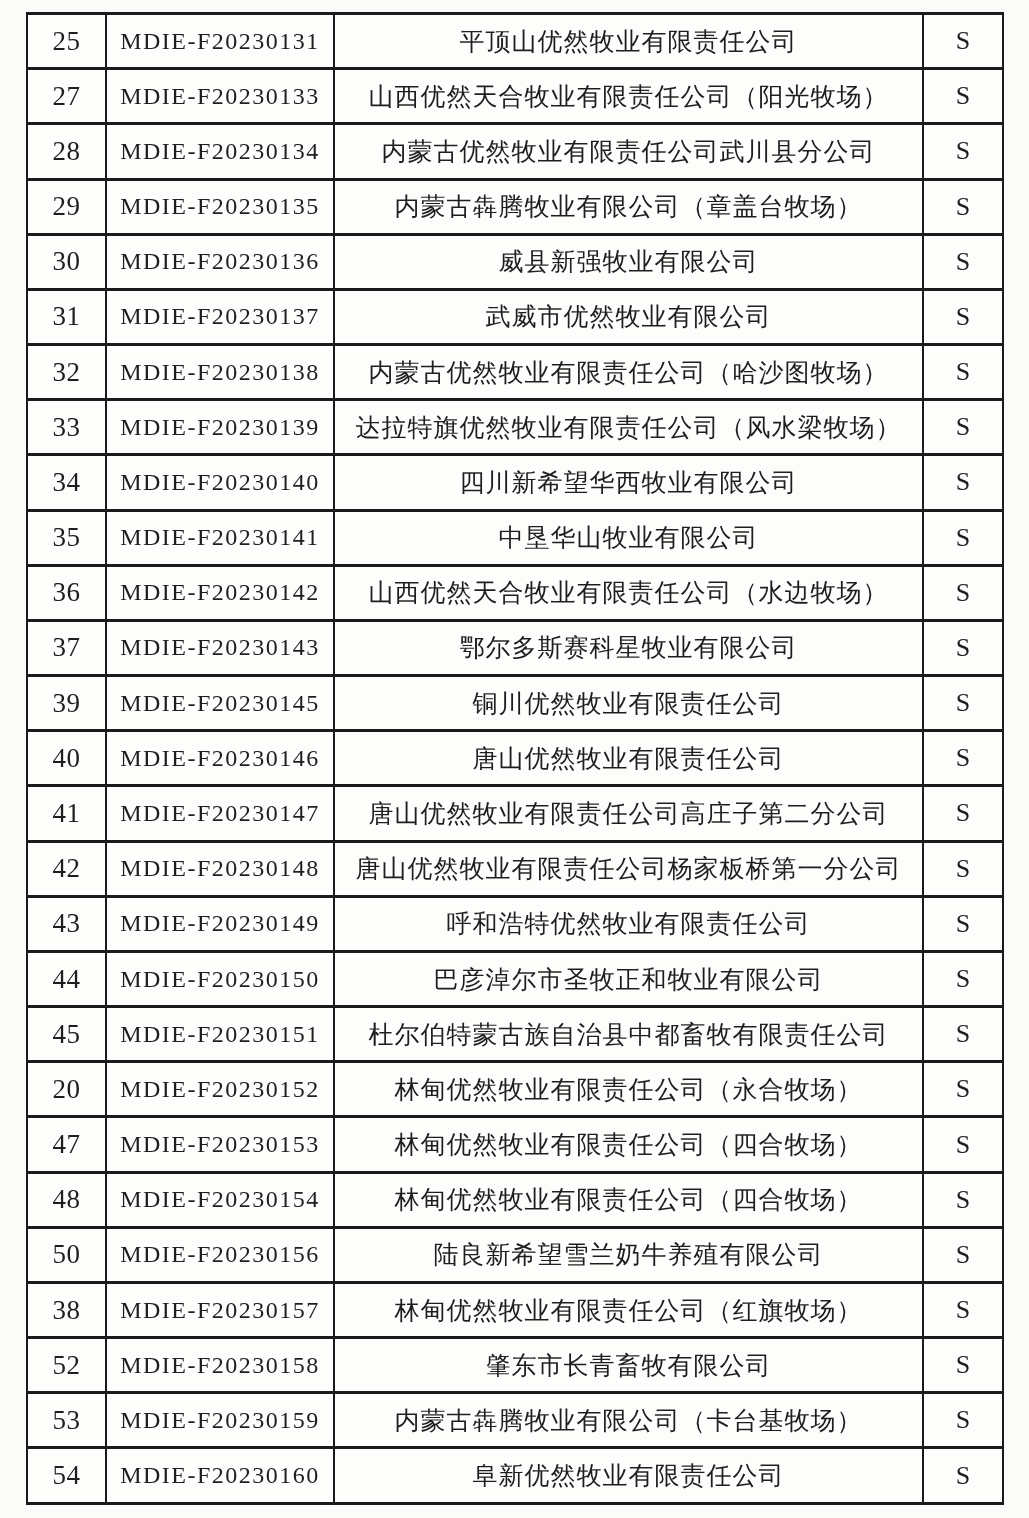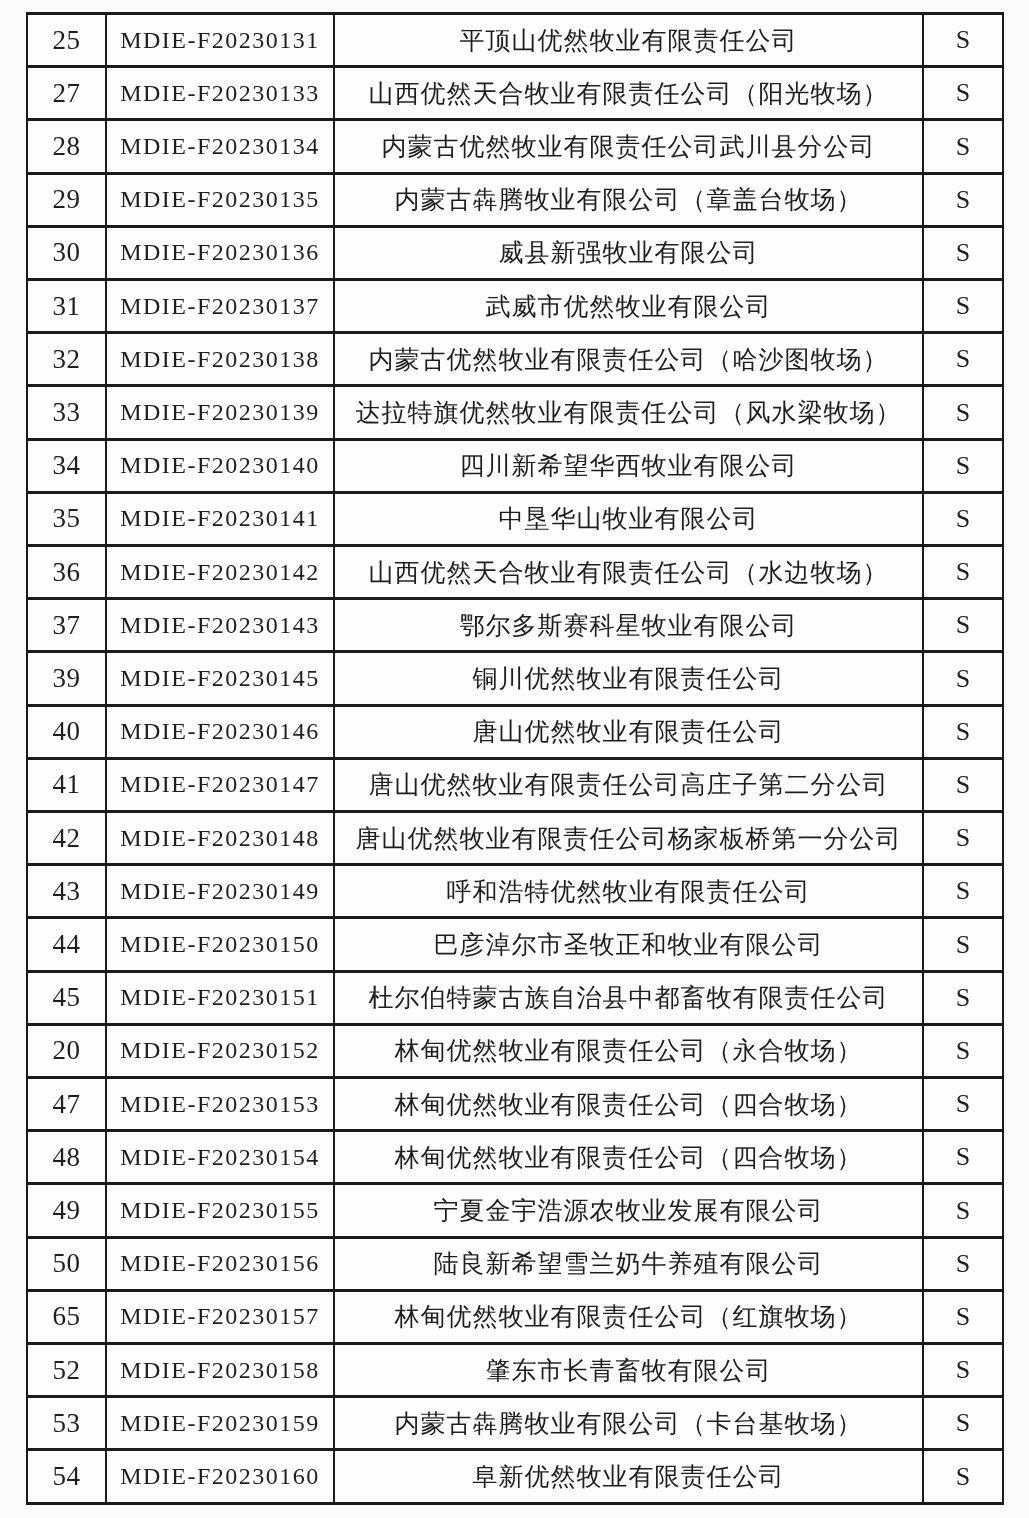--- a/index.html
+++ b/index.html
@@ -192,33 +192,27 @@
     <td class="col-name">林甸优然牧业有限责任公司（四合牧场）</td>
     <td class="col-status">S</td>
   </tr>
         <tr>
     <td class="col-no">48</td>
     <td class="col-id">MDIE-F20230154</td>
     <td class="col-name">林甸优然牧业有限责任公司（四合牧场）</td>
     <td class="col-status">S</td>
   </tr>
         <tr>
-    <td class="col-no">49</td>
-    <td class="col-id">MDIE-F20230155</td>
-    <td class="col-name">宁夏金宇浩源农牧业发展有限公司</td>
-    <td class="col-status">S</td>
-  </tr>
-        <tr>
     <td class="col-no">50</td>
     <td class="col-id">MDIE-F20230156</td>
     <td class="col-name">陆良新希望雪兰奶牛养殖有限公司</td>
     <td class="col-status">S</td>
   </tr>
         <tr>
-    <td class="col-no">65</td>
+    <td class="col-no">38</td>
     <td class="col-id">MDIE-F20230157</td>
     <td class="col-name">林甸优然牧业有限责任公司（红旗牧场）</td>
     <td class="col-status">S</td>
   </tr>
         <tr>
     <td class="col-no">52</td>
     <td class="col-id">MDIE-F20230158</td>
     <td class="col-name">肇东市长青畜牧有限公司</td>
     <td class="col-status">S</td>
   </tr>

